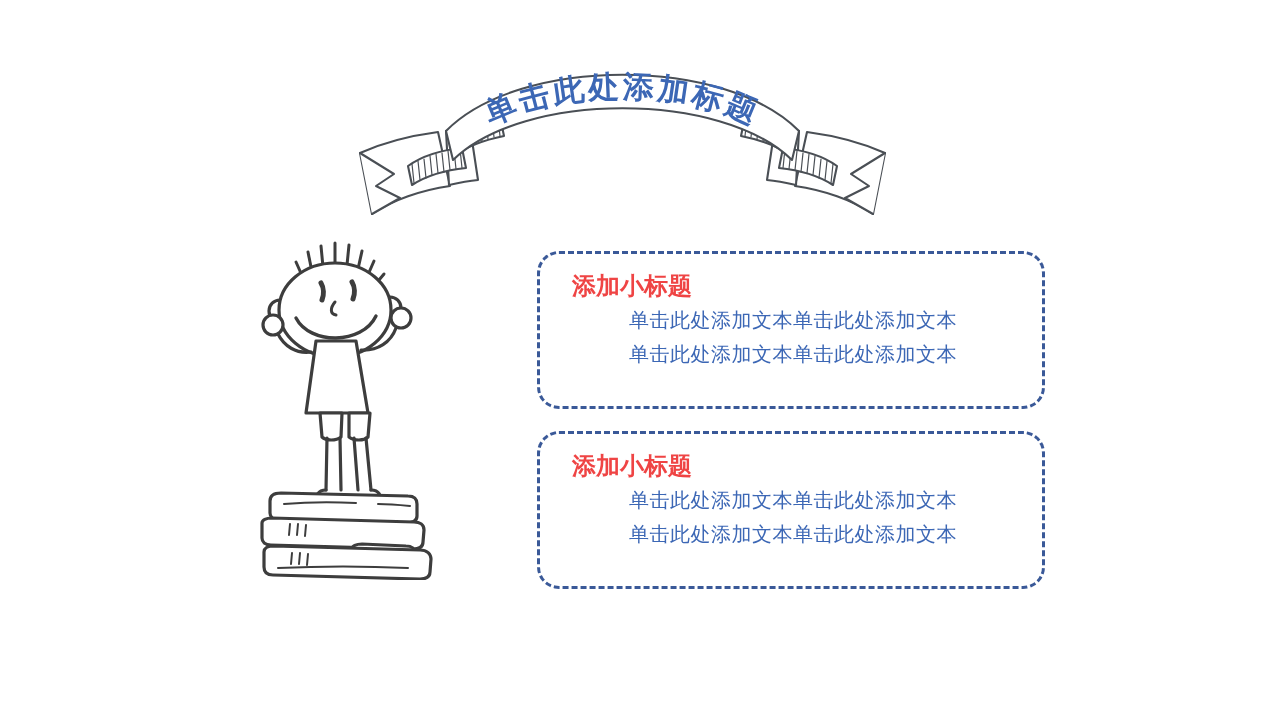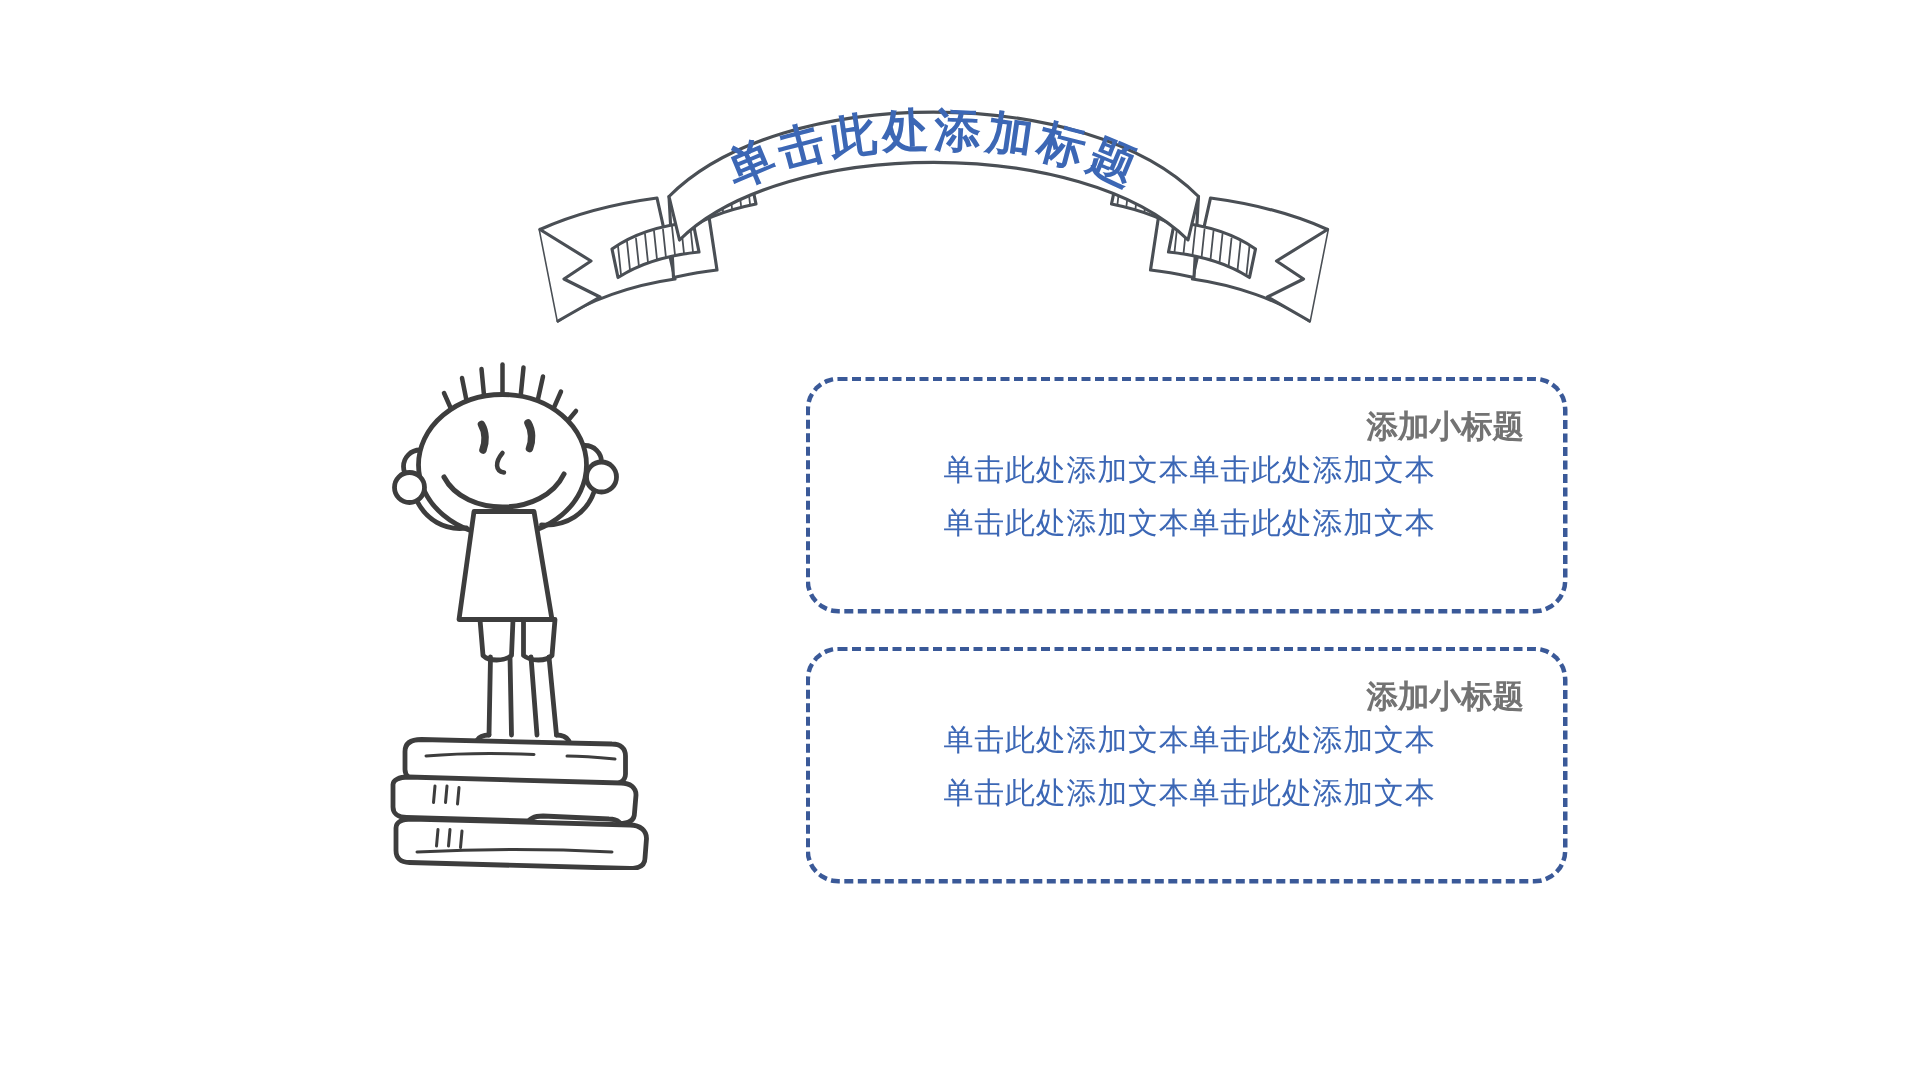--- a/index.html
+++ b/index.html
@@ -83,35 +83,34 @@
     height: 158px;
   }
   #content-box-2 {
     left: 537px;
     top: 431px;
     width: 508px;
     height: 158px;
   }
   .box-heading {
     font-family: "DejaVu Sans", "Liberation Sans", sans-serif;
-    font-size: 21px;
+    font-size: 24px;
     font-weight: bold;
-    color: #737373;
+    color: #ef4444;
     margin: 4px 0 2px 2px;
     letter-spacing: 0px;
     line-height: 1.2;
-    text-align: right;
   }
   .box-body {
     margin: 0;
     padding: 0;
     list-style: none;
   }
   .box-line {
-    font-family: Liberation Mono, monospace;
+    font-family: Liberation Sans, sans-serif;
     font-size: 20px;
     color: #3c67b5;
     text-align: center;
     line-height: 1.72;
     letter-spacing: 0.5px;
     white-space: nowrap;
   }
 </style>
 </head>
 <body>

